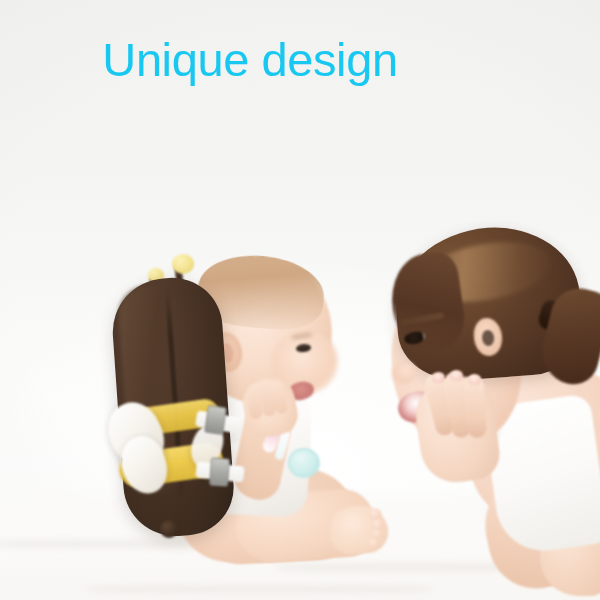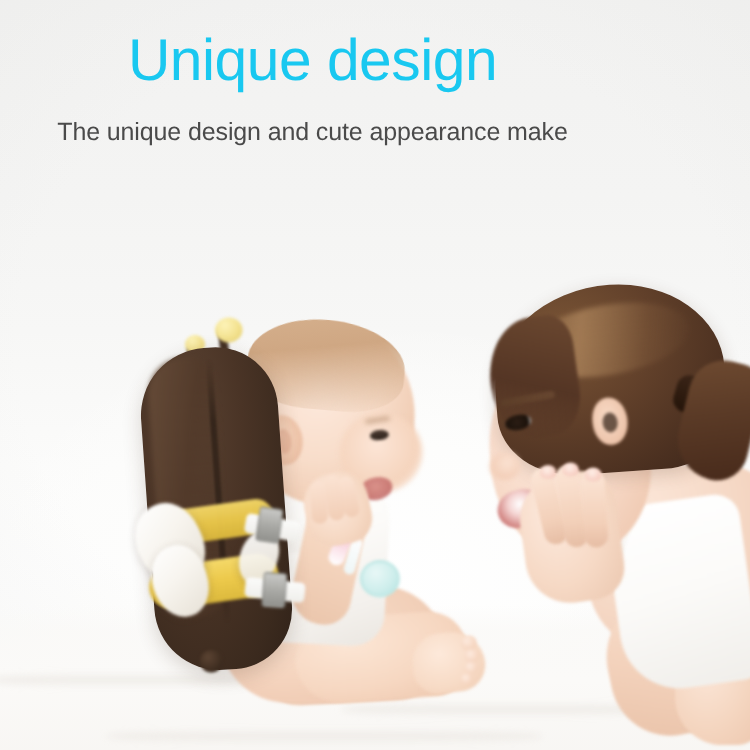--- a/index.html
+++ b/index.html
@@ -51,21 +51,21 @@
     position: absolute;
     background: linear-gradient(180deg, rgba(226,221,214,0) 0%, rgba(226,221,214,0.55) 50%, rgba(226,221,214,0) 100%);
     border-radius: 50%;
     filter: blur(3px);
   }
 
   
   .headline-block {
     position: absolute;
     left: 0;
-    top: 20px;
+    top: 32px;
     width: 500px;
     text-align: center;
     z-index: 40;
   }
   .title {
     font-size: 47px;
     line-height: 56px;
     letter-spacing: -0.4px;
     font-weight: 400;
     color: #19c8f0;
@@ -660,17 +660,16 @@
       <div class="bee-buckle bee-buckle-1 soft"></div>
       <div class="bee-strap bee-strap-2 soft"></div>
       <div class="bee-buckle bee-buckle-2 soft"></div>
     </div>
 
   </div>
 
   <div class="headline-block">
     <h1 class="title">Unique design</h1>
     <p class="subtitle">
-      <span>The unique design and cute appearance make</span>
     </p>
   </div>
 
 </div>
 
 </body></html>

